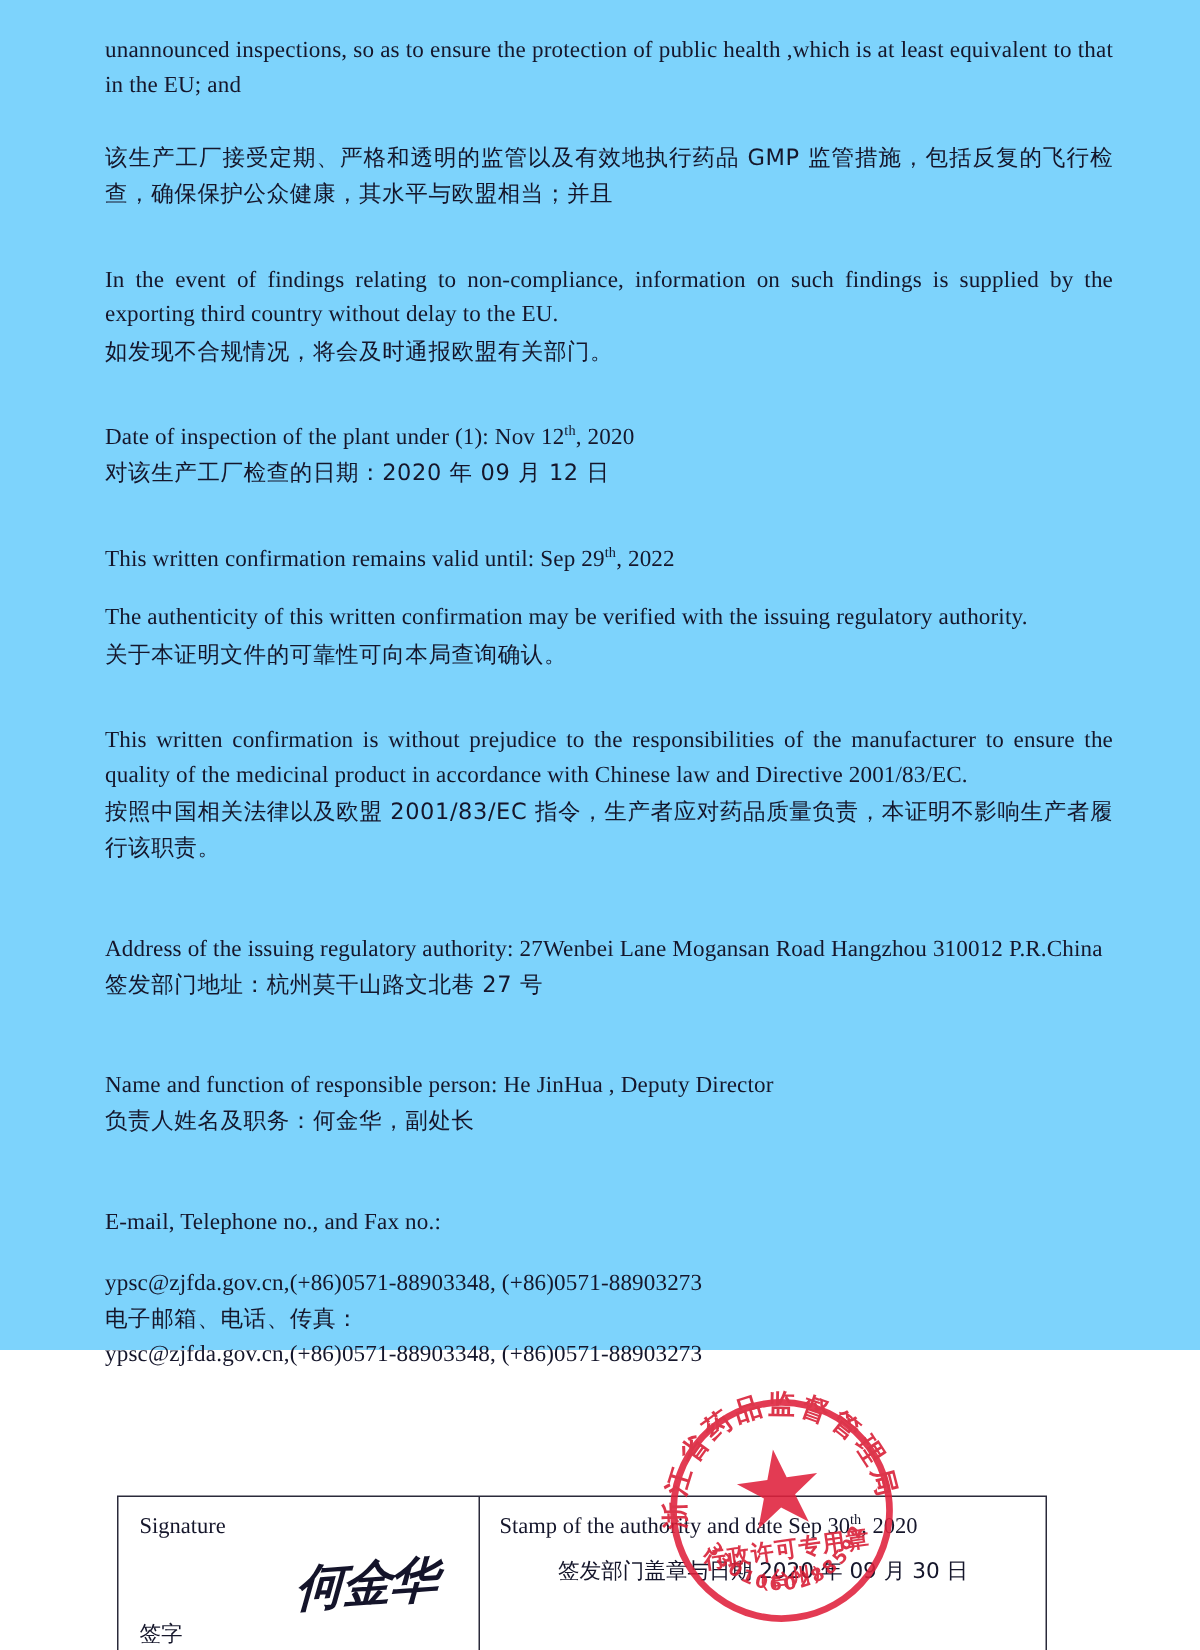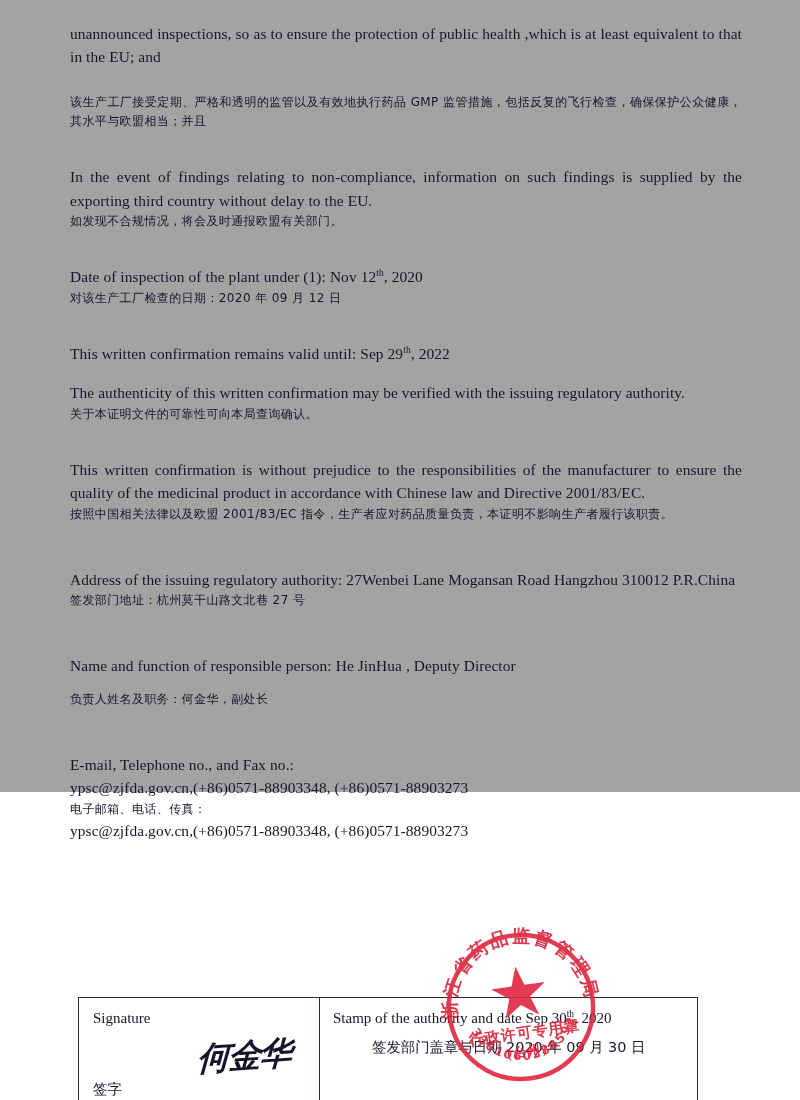--- a/index.html
+++ b/index.html
@@ -12,40 +12,40 @@
     height: 1100px;
     position: relative;
     font-family: "Liberation Serif", serif;
     color: #1a1a2e;
     overflow: hidden;
   }
   .page {
     position: absolute;
     left: 0; top: 0;
     width: 800px;
-    height: 792px;
-    background: #a3a3a3;
+    height: 900px;
+    background: #7dd3fc;
   }
   .content {
     position: absolute;
     left: 70px;
     top: 22px;
     width: 672px;
   }
   .para {
     margin: 0 0 18px 0;
     font-size: 15.2px;
     line-height: 1.52;
     text-align: justify;
     color: #15162b;
   }
   .para.nojust { text-align: left; }
   .cn {
     font-family: "DejaVu Sans", sans-serif;
-    font-size: 12px;
+    font-size: 15px;
     line-height: 1.6;
     color: #15162b;
     letter-spacing: 0.4px;
   }
   .en {
     font-family: "Liberation Serif", serif;
     font-size: 15.4px;
     letter-spacing: 0.1px;
   }
   .gap-sm { height: 6px; }
@@ -158,26 +158,26 @@
     <p class="para en" style="margin-bottom:0;">This written confirmation is without prejudice to the responsibilities of the manufacturer to ensure the quality of the medicinal product in accordance with Chinese law and Directive 2001/83/EC.</p>
     <p class="para cn">按照中国相关法律以及欧盟 2001/83/EC 指令，生产者应对药品质量负责，本证明不影响生产者履行该职责。</p>
 
     <div class="gap-lg"></div>
 
     <p class="para en" style="margin-bottom:0;">Address of the issuing regulatory authority: 27Wenbei Lane Mogansan Road Hangzhou 310012 P.R.China</p>
     <p class="para cn">签发部门地址：杭州莫干山路文北巷 27 号</p>
 
     <div class="gap-lg"></div>
 
-    <p class="para en nojust" style="margin-bottom:12px;">Name and function of responsible person: He JinHua , Deputy Director</p>
+    <p class="para en nojust" style="margin-bottom:0;">Name and function of responsible person: He JinHua , Deputy Director</p>
     <p class="para cn">负责人姓名及职务：何金华，副处长</p>
 
     <div class="gap-lg"></div>
 
-    <p class="para en nojust" style="margin-bottom:0;">E-mail, Telephone no., and Fax no.:</p>
+    <p class="para en nojust" style="margin-bottom:17px;">E-mail, Telephone no., and Fax no.:</p>
     <p class="para en nojust" style="margin-bottom:0;">ypsc@zjfda.gov.cn,(+86)0571-88903348, (+86)0571-88903273</p>
     <p class="para cn" style="margin-bottom:0;">电子邮箱、电话、传真：</p>
     <p class="para en nojust">ypsc@zjfda.gov.cn,(+86)0571-88903348, (+86)0571-88903273</p>
 
   </div>
 
   <div class="sig-table">
     <div class="sig-col-div"></div>
 
     <div class="sig-label sig-left-en">Signature</div>

